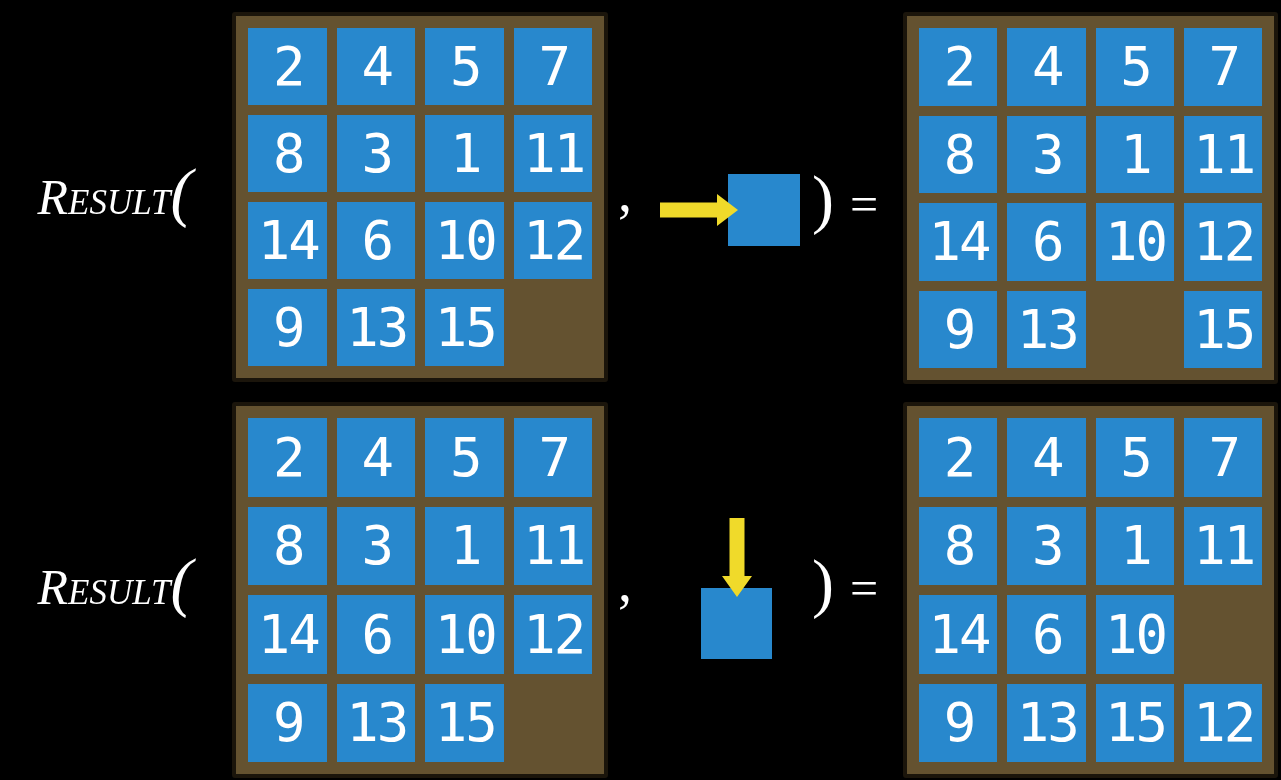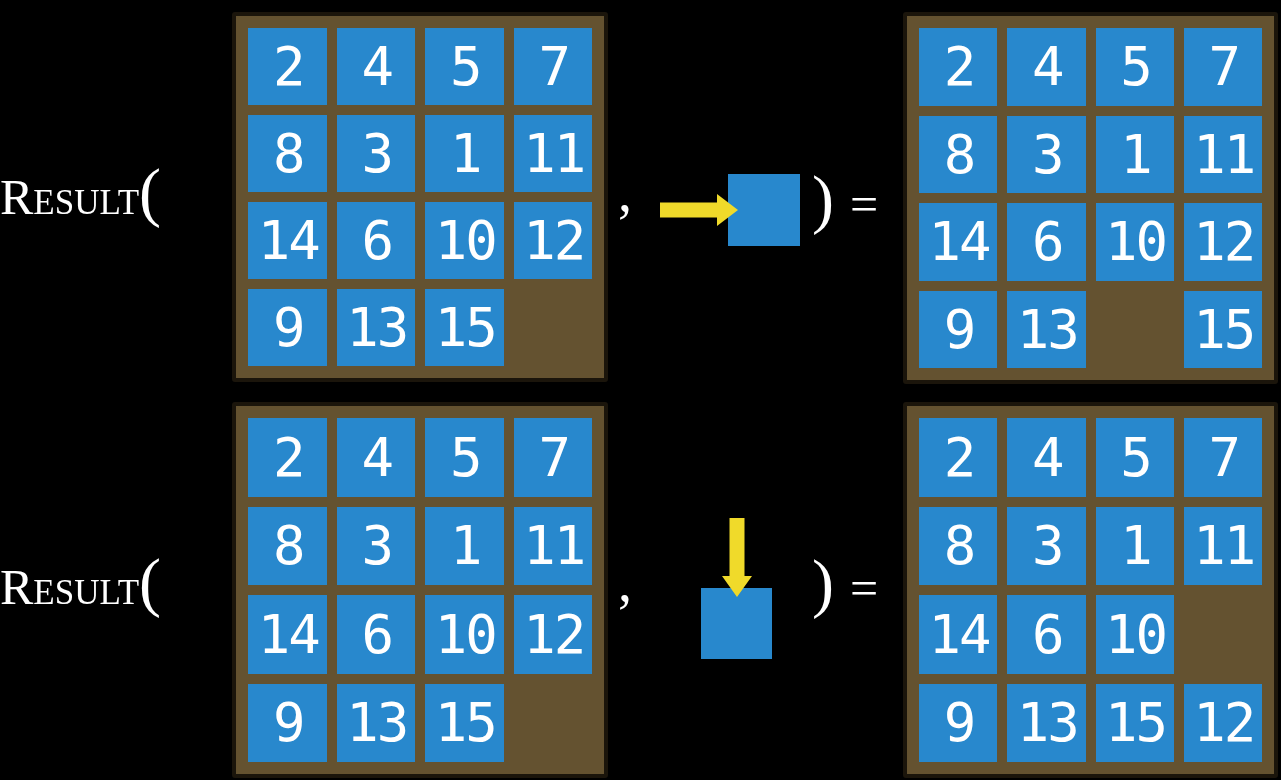--- a/index.html
+++ b/index.html
@@ -13,26 +13,27 @@
     height: 780px;
     background: var(--background, #000000);
     overflow: hidden;
     font-family: "Liberation Serif", serif;
   }
   .abs { position: absolute; }
 
   
   .func-label {
     width: 230px;
-    text-align: left;
+    text-align: center;
     line-height: 1;
     color: var(--text-white, #ffffff);
     font-size: 50px;
     font-variant: small-caps;
     white-space: nowrap;
+    font-style: italic;
   }
   .func-label .paren {
     font-variant: normal;
     font-size: 66px;
   }
 
   
   .comma {
     line-height: 1;
     color: var(--text-white, #ffffff);

